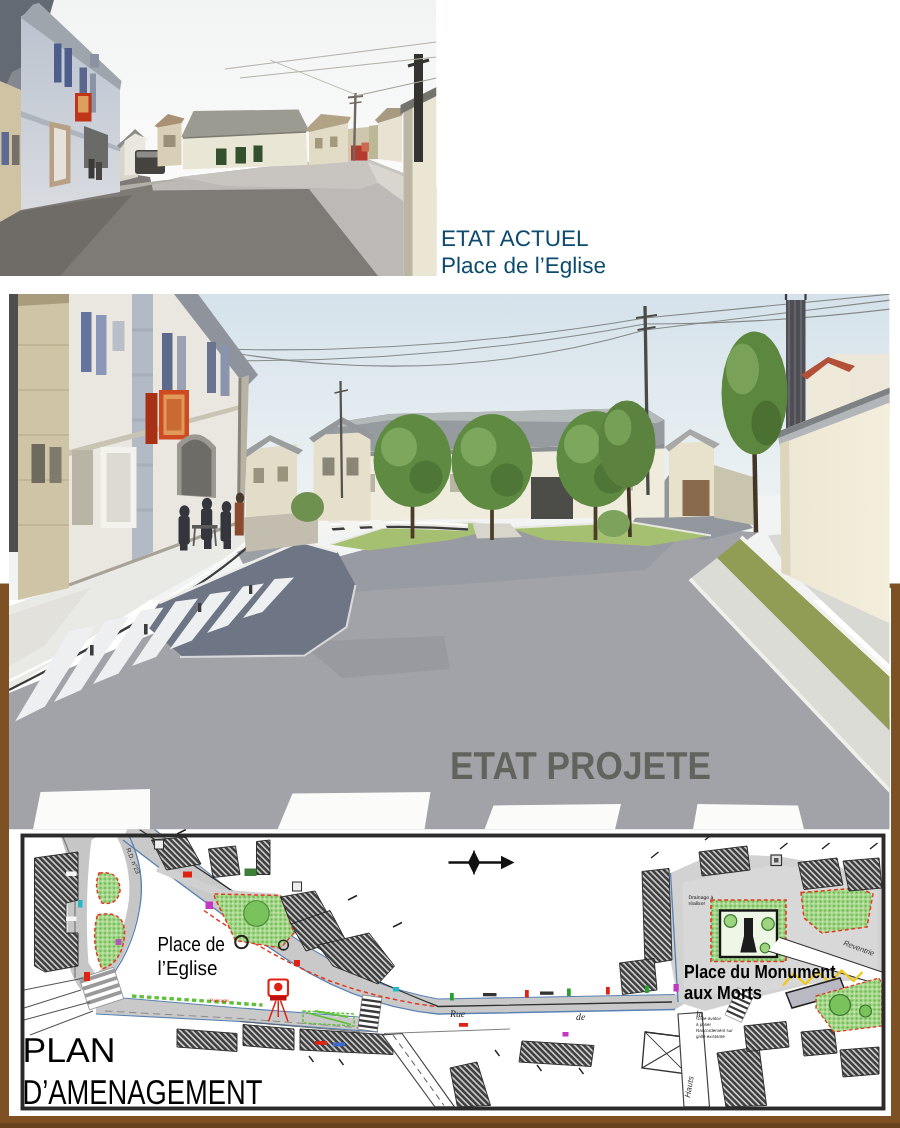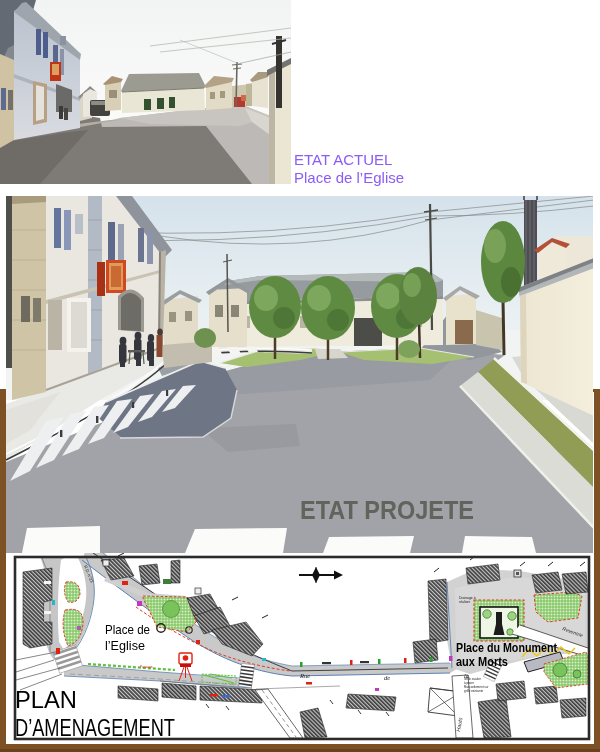--- a/index.html
+++ b/index.html
@@ -127,21 +127,21 @@
 <line x1="237" y1="62" x2="236" y2="107" stroke="#6d6961" stroke-width="1.6"></line>
 <line x1="232" y1="65" x2="242" y2="64" stroke="#6d6961" stroke-width="1.2"></line>
 <line x1="233" y1="69" x2="241" y2="68" stroke="#6d6961" stroke-width="1"></line>
 
 <line x1="150" y1="46" x2="291" y2="28" stroke="#b3b0a8" stroke-width="0.7"></line>
 <line x1="160" y1="52" x2="291" y2="38" stroke="#b3b0a8" stroke-width="0.7"></line>
 <line x1="237" y1="64" x2="291" y2="52" stroke="#a5a29a" stroke-width="0.7"></line>
 <line x1="180" y1="40" x2="237" y2="63" stroke="#b8b5ad" stroke-width="0.6"></line>
 </svg>
 
-<div class="abs" style="left:294px;top:151px;font-size:15px;line-height:17.5px;color:#8b5cf6;">ETAT ACTUEL<br>Place de l’Eglise</div>
+<div class="abs" style="left:294px;top:151px;font-size:15px;line-height:17.5px;color:#0c4a6e;">ETAT ACTUEL<br>Place de l’Eglise</div>
 
 <div class="abs" style="left:0;top:389px;width:600px;height:363px;background:#7d5124;"></div>
 
 <div class="abs" style="left:0;top:749px;width:600px;height:3px;background:#67421d;"></div>
 
 <div class="abs" style="left:6px;top:392px;width:588px;height:352px;background:#ffffff;"></div>
 
 <svg class="abs" style="left:6px;top:546px" width="588" height="198" viewBox="6 546 588 198">
 <defs>
 <pattern id="bh" patternUnits="userSpaceOnUse" width="2.8" height="2.8" patternTransform="rotate(-45)">

